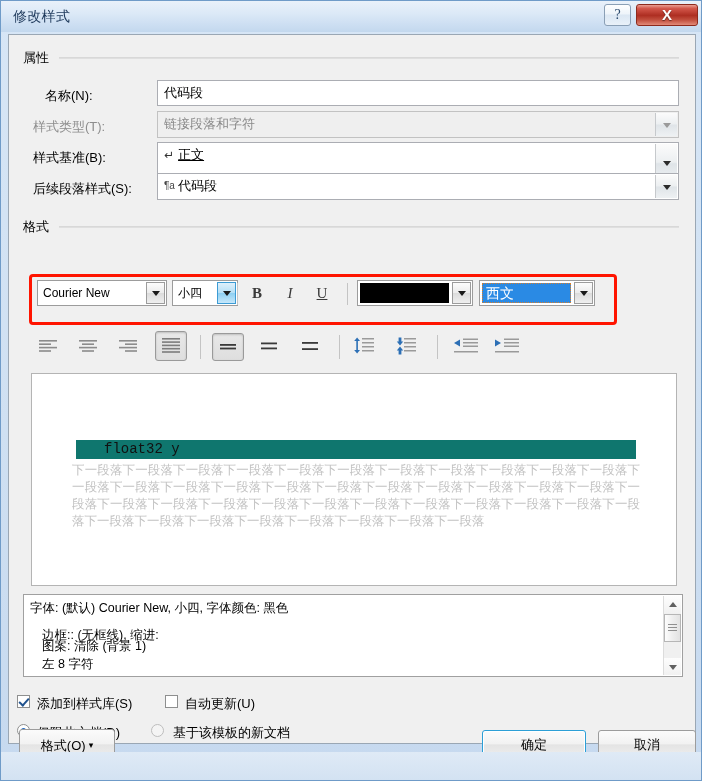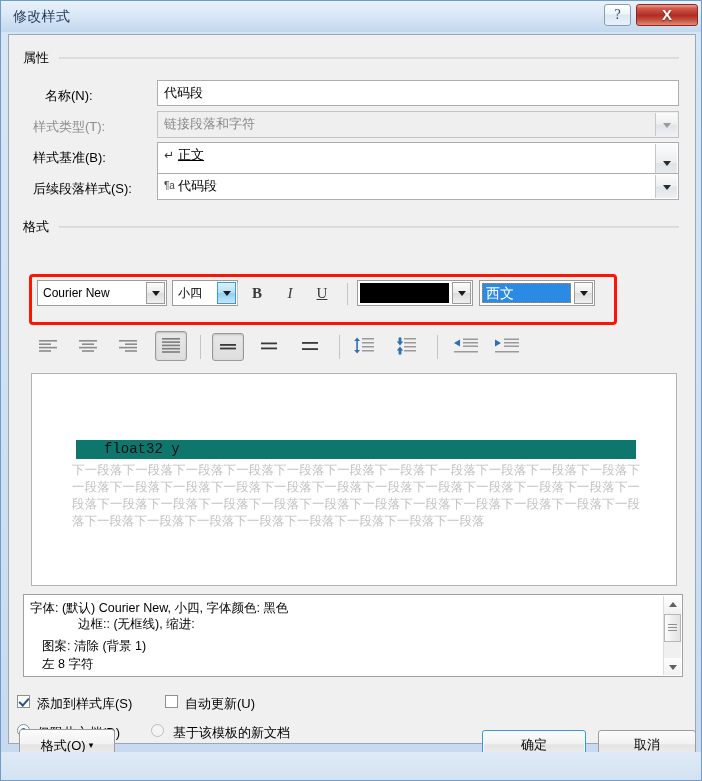--- a/index.html
+++ b/index.html
@@ -613,21 +613,21 @@
 
     <div id="preview">
       <div id="pv-code">
         <span>float32 y</span>
       </div>
       <div class="pv-para" id="pv-after">下一段落下一段落下一段落下一段落下一段落下一段落下一段落下一段落下一段落下一段落下一段落下一段落下一段落下一段落下一段落下一段落下一段落下一段落下一段落下一段落下一段落下一段落下一段落下一段落下一段落下一段落下一段落下一段落下一段落下一段落下一段落下一段落下一段落下一段落下一段落下一段落下一段落下一段落下一段落下一段落下一段落下一段落</div>
     </div>
 
     <div id="descbox">
       <div class="desc-line" style="top:5px; left:6px;">字体: (默认) Courier New, 小四, 字体颜色: 黑色</div>
-      <div class="desc-line" style="top:21px; left:18px;margin-left:36px;">边框:: (无框线), 缩进:</div>
+      <div class="desc-line" style="top:32px; left:18px;">边框:: (无框线), 缩进:</div>
       <div class="desc-line" style="top:43px; left:18px;">图案: 清除 (背景 1)</div>
       <div class="desc-line" style="top:61px; left:18px;">左  8 字符</div>
       <div id="descscroll">
         <div class="sb-arrow up"></div>
         <div id="sb-thumb"></div>
         <div class="sb-arrow down"></div>
       </div>
     </div>
 
     <div class="chk-row" style="left:8px; top:660px;">

